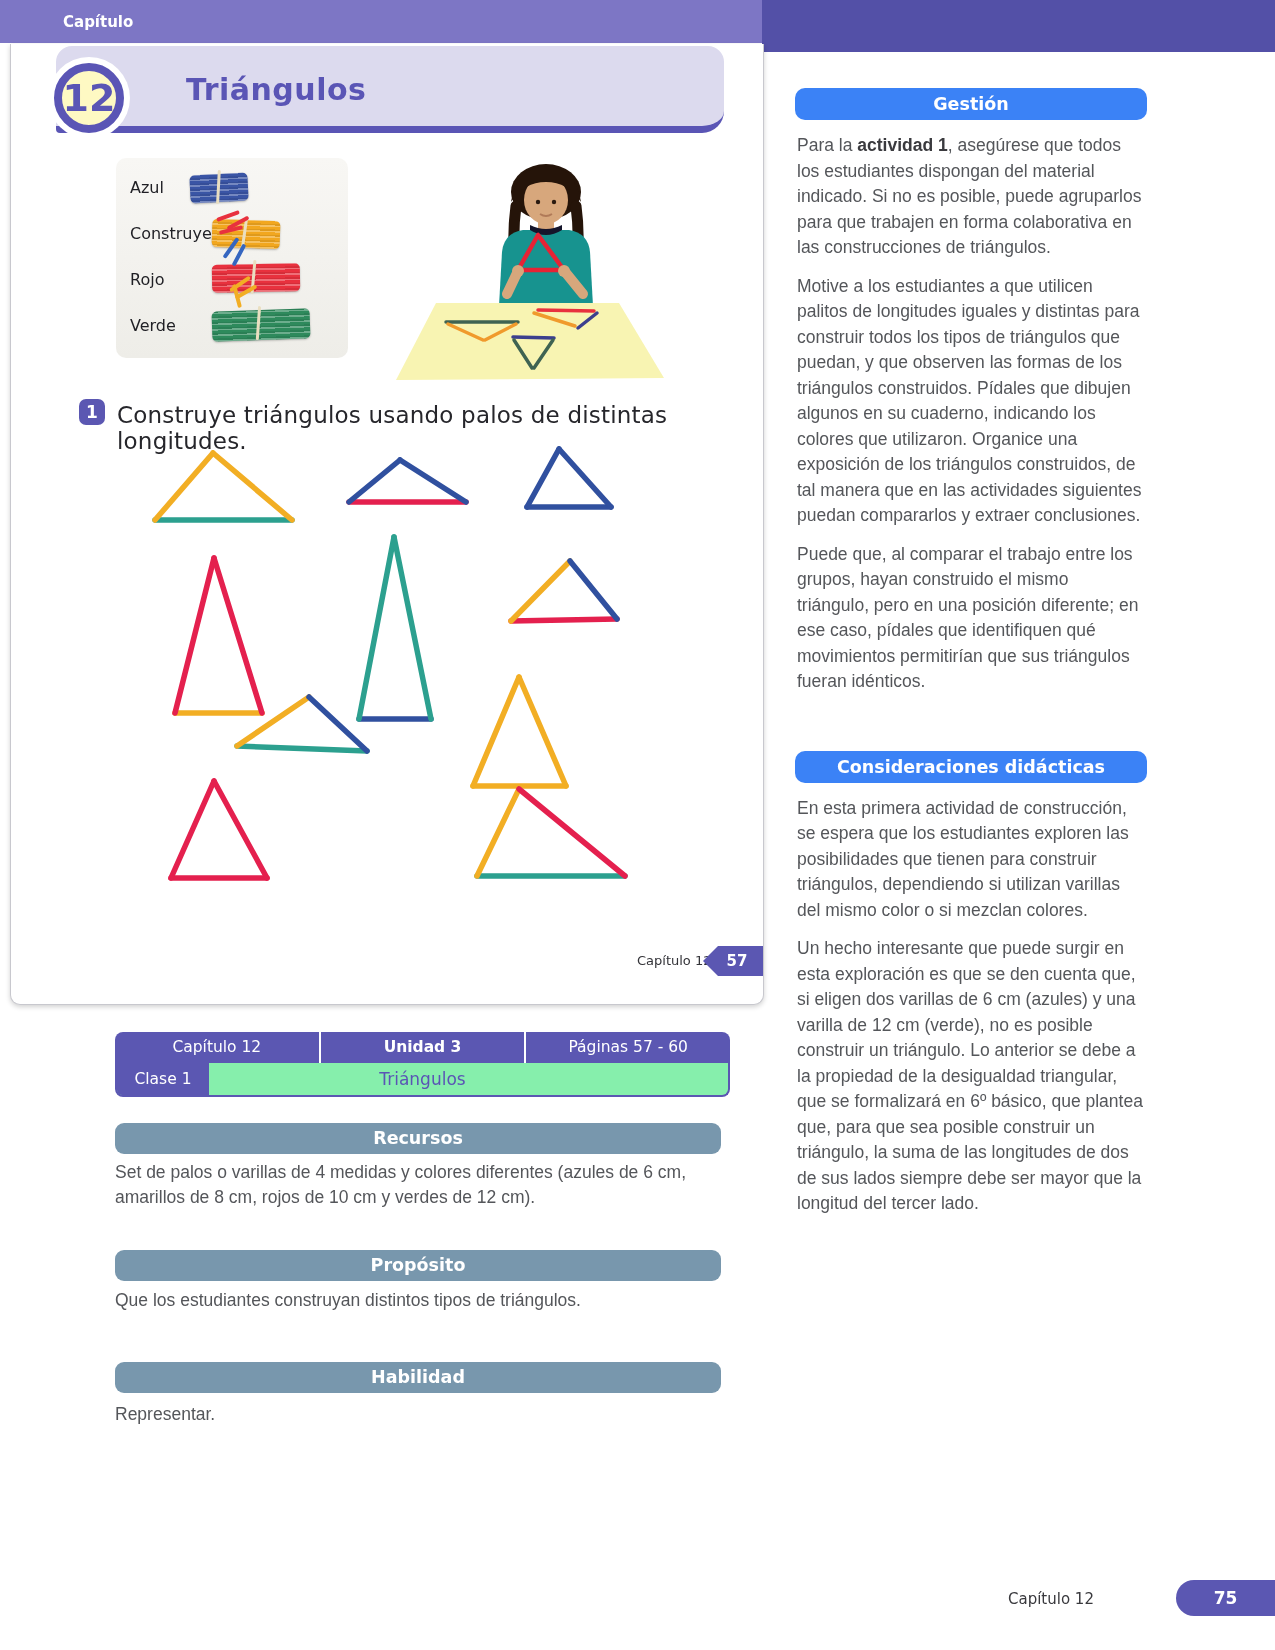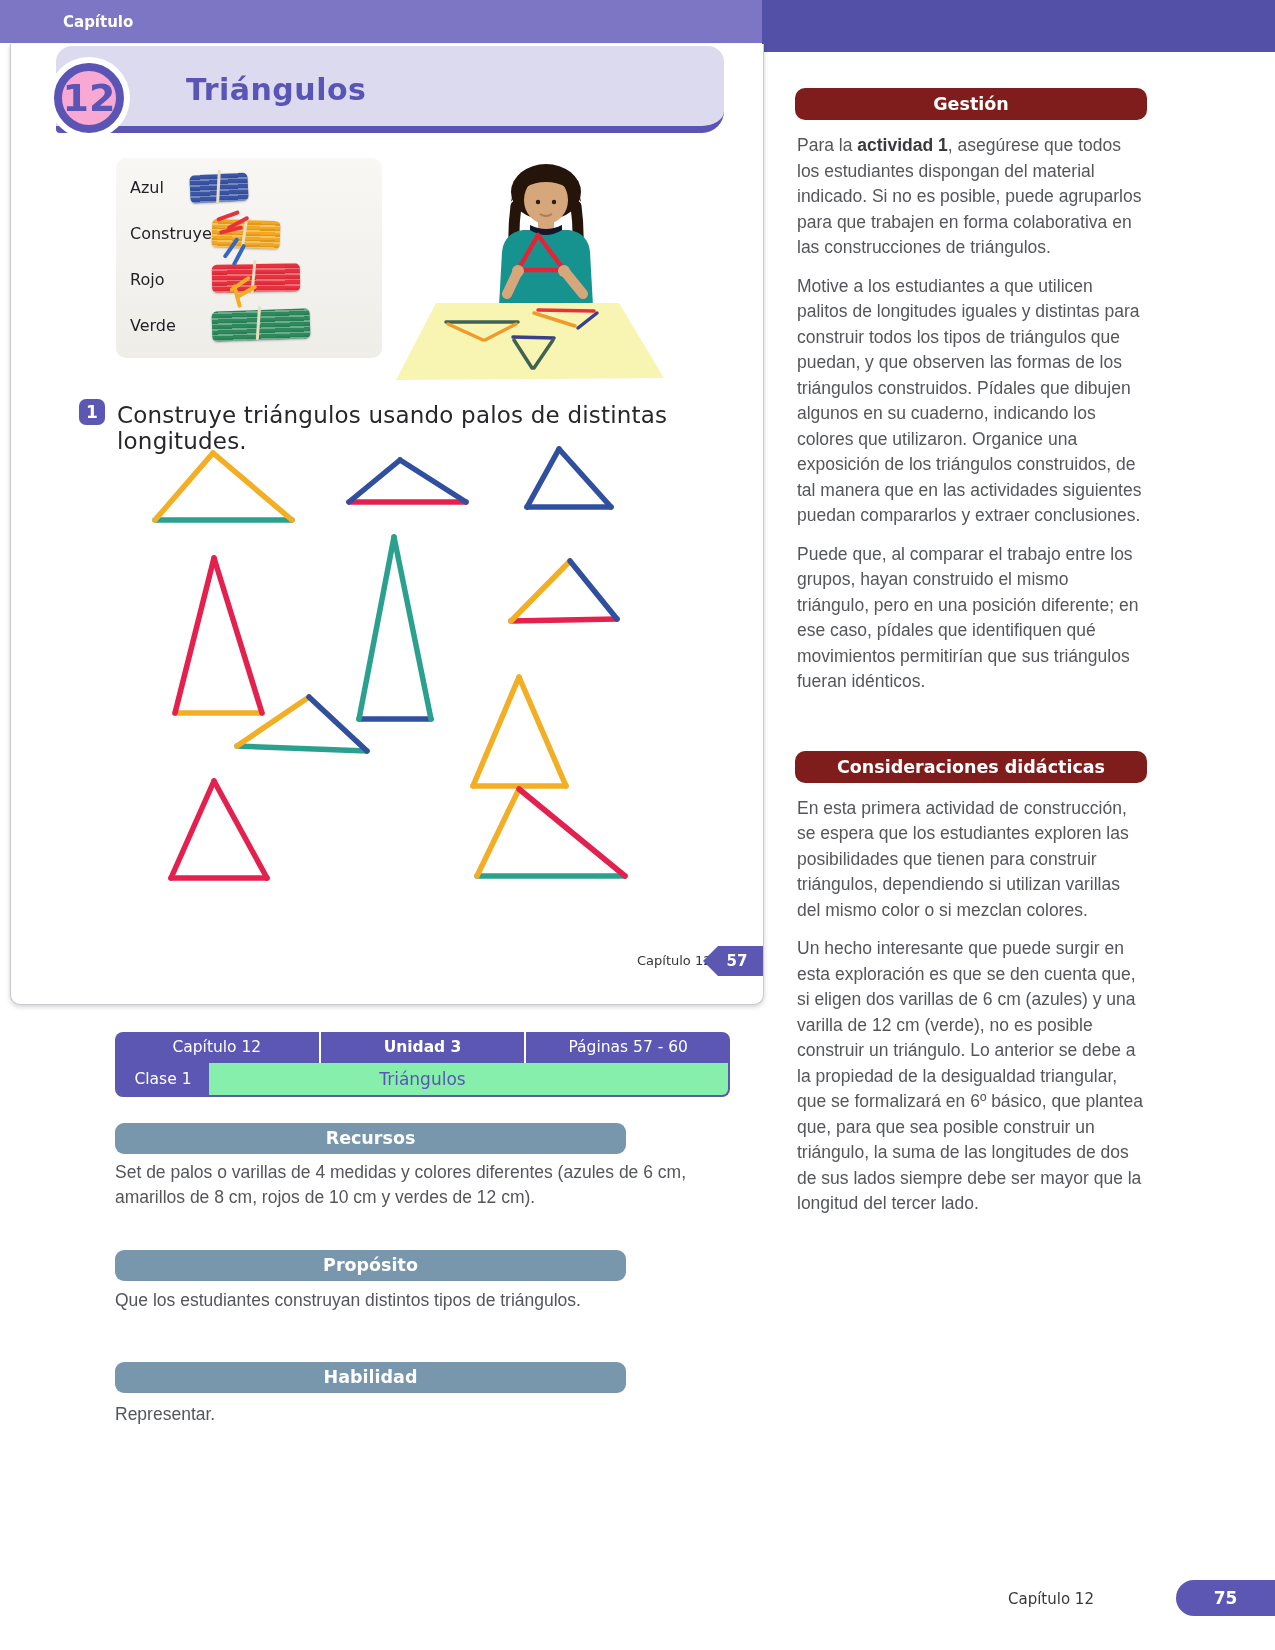--- a/index.html
+++ b/index.html
@@ -11,29 +11,29 @@
   .topbar-label{position:absolute;left:63px;top:13px;color:#ffffff;font-weight:bold;
         font-size:15px;font-family:"DejaVu Sans",sans-serif;}
   .topbar-right{position:absolute;left:762px;top:0;width:513px;height:52px;background:#5350a7;}
 
   
   .card{position:absolute;left:10px;top:44px;width:752px;height:960px;background:#ffffff;
         border:1px solid #c8c8ce;border-top:none;border-radius:0 0 10px 10px;
         box-shadow:0 2px 5px rgba(0,0,0,.18);}
   .chapter-box{position:absolute;left:45px;top:2px;width:668px;height:80px;background:#dcdaee;
         border-bottom:7px solid #5a55b5;border-radius:16px 16px 22px 4px;}
-  .chapter-circle{position:absolute;left:43px;top:19px;width:54px;height:54px;background:#f9a8d4;
+  .chapter-circle{position:absolute;left:43px;top:19px;width:54px;height:54px;background:#fef9c3;
         border:8px solid #5a55b5;border-radius:50%;box-shadow:0 0 0 6px #ffffff;
         display:flex;align-items:center;justify-content:center;z-index:2;
         font-family:"DejaVu Sans",sans-serif;font-weight:bold;font-size:38px;color:#5a55b5;}
   .chapter-title{position:absolute;left:175px;top:28px;font-family:"DejaVu Sans",sans-serif;
         font-weight:bold;font-size:30px;color:#5a55b5;letter-spacing:.5px;z-index:2;}
 
   
-  .photo-box{position:absolute;left:105px;top:114px;width:266px;height:200px;
+  .photo-box{position:absolute;left:105px;top:114px;width:232px;height:200px;
         background:linear-gradient(180deg,#f8f7f4,#eeede8);border-radius:10px;}
   .mat-label{position:absolute;left:14px;font-size:16px;color:#1f1f24;
         font-family:"DejaVu Sans",sans-serif;}
   .bundle{position:absolute;height:28px;border-radius:5px;box-shadow:0 1px 2px rgba(0,0,0,.25);}
   .bundle::before{content:"";position:absolute;inset:0;border-radius:inherit;
         background:repeating-linear-gradient(0deg,rgba(255,255,255,.30) 0 1.5px,
         rgba(0,0,0,.08) 1.5px 3px,transparent 3px 5.5px);}
   .bundle::after{content:"";position:absolute;left:46%;top:-4px;width:3px;height:34px;
         background:#eadfc0;transform:rotate(6deg);border-radius:2px;}
   .stick{position:absolute;width:24px;height:4px;border-radius:2px;}
@@ -55,21 +55,21 @@
   
   .card-footer-label{position:absolute;left:626px;top:909px;font-size:13px;color:#333338;
         font-family:"DejaVu Sans",sans-serif;}
   .badge-57{position:absolute;left:692px;top:902px;width:60px;height:30px;background:#5b57b2;
         clip-path:polygon(0 50%,25% 0,100% 0,100% 100%,25% 100%);color:#fff;font-size:15px;
         font-weight:bold;text-align:center;line-height:30px;padding-left:8px;box-sizing:border-box;
         font-family:"DejaVu Sans",sans-serif;}
 
   
   .sidebar{position:absolute;left:795px;top:88px;width:352px;}
-  .side-header{background:#7f1d1d;border-radius:10px;height:32px;line-height:32px;text-align:center;
+  .side-header{background:#3b82f6;border-radius:10px;height:32px;line-height:32px;text-align:center;
         color:#ffffff;font-weight:bold;font-size:17.5px;font-family:"DejaVu Sans",sans-serif;}
   .sidebar p{margin:13px 4px 0 2px;font-size:17.5px;line-height:25.5px;color:#54565a;}
   .side-gap{margin-top:56px;}
   .bold{font-weight:bold;color:#3a3a3e;}
 
   
   .info-table{position:absolute;left:115px;top:1032px;width:615px;}
   .it-row1{display:flex;gap:2px;height:31px;}
   .it-cell{flex:1;background:#5b57b2;color:#ffffff;font-size:15.5px;text-align:center;
         line-height:31px;font-family:"DejaVu Sans",sans-serif;}
@@ -78,21 +78,21 @@
   .it-cell.mid{font-weight:bold;}
   .it-row2{position:relative;height:32px;border:2px solid #5b57b2;border-top:none;
         border-radius:0 0 8px 8px;background:#86efac;}
   .it-clase{position:absolute;left:0;top:0;width:92px;height:100%;background:#5b57b2;color:#fff;
         text-align:center;line-height:32px;font-size:15.5px;border-radius:0 0 0 5px;
         font-family:"DejaVu Sans",sans-serif;}
   .it-tema{width:100%;text-align:center;line-height:32px;color:#5a55b5;font-size:17px;
         font-family:"DejaVu Sans",sans-serif;}
 
   
-  .sec-header{position:absolute;left:115px;width:511px;height:31px;background:#7897ad;
+  .sec-header{position:absolute;left:115px;width:606px;height:31px;background:#7897ad;
         border-radius:9px;color:#fff;font-weight:bold;font-size:17.5px;text-align:center;
         line-height:31px;font-family:"DejaVu Sans",sans-serif;}
   .sec-body{position:absolute;left:115px;width:622px;font-size:17.5px;line-height:25px;color:#54565a;}
 
   
   .footer-label{position:absolute;left:1008px;top:1590px;font-size:15px;color:#39393d;
         font-family:"DejaVu Sans",sans-serif;}
   .badge-75{position:absolute;left:1176px;top:1580px;width:99px;height:36px;background:#5b57b2;
         border-radius:18px 0 0 18px;color:#ffffff;font-size:17px;font-weight:bold;text-align:center;
         line-height:36px;font-family:"DejaVu Sans",sans-serif;}

